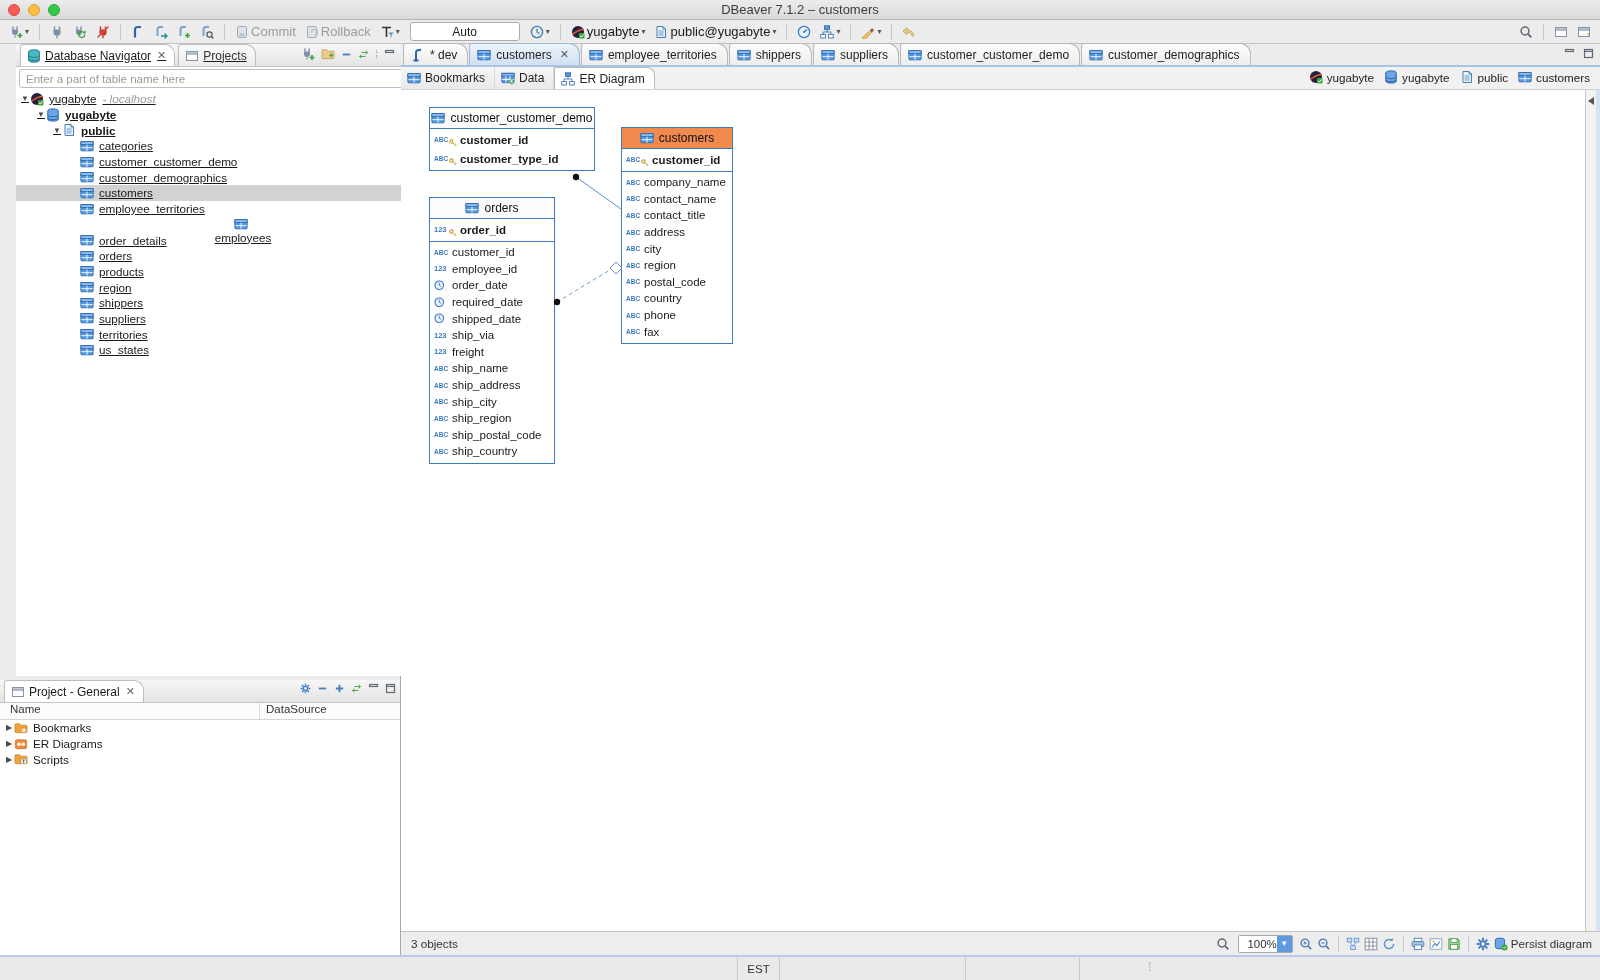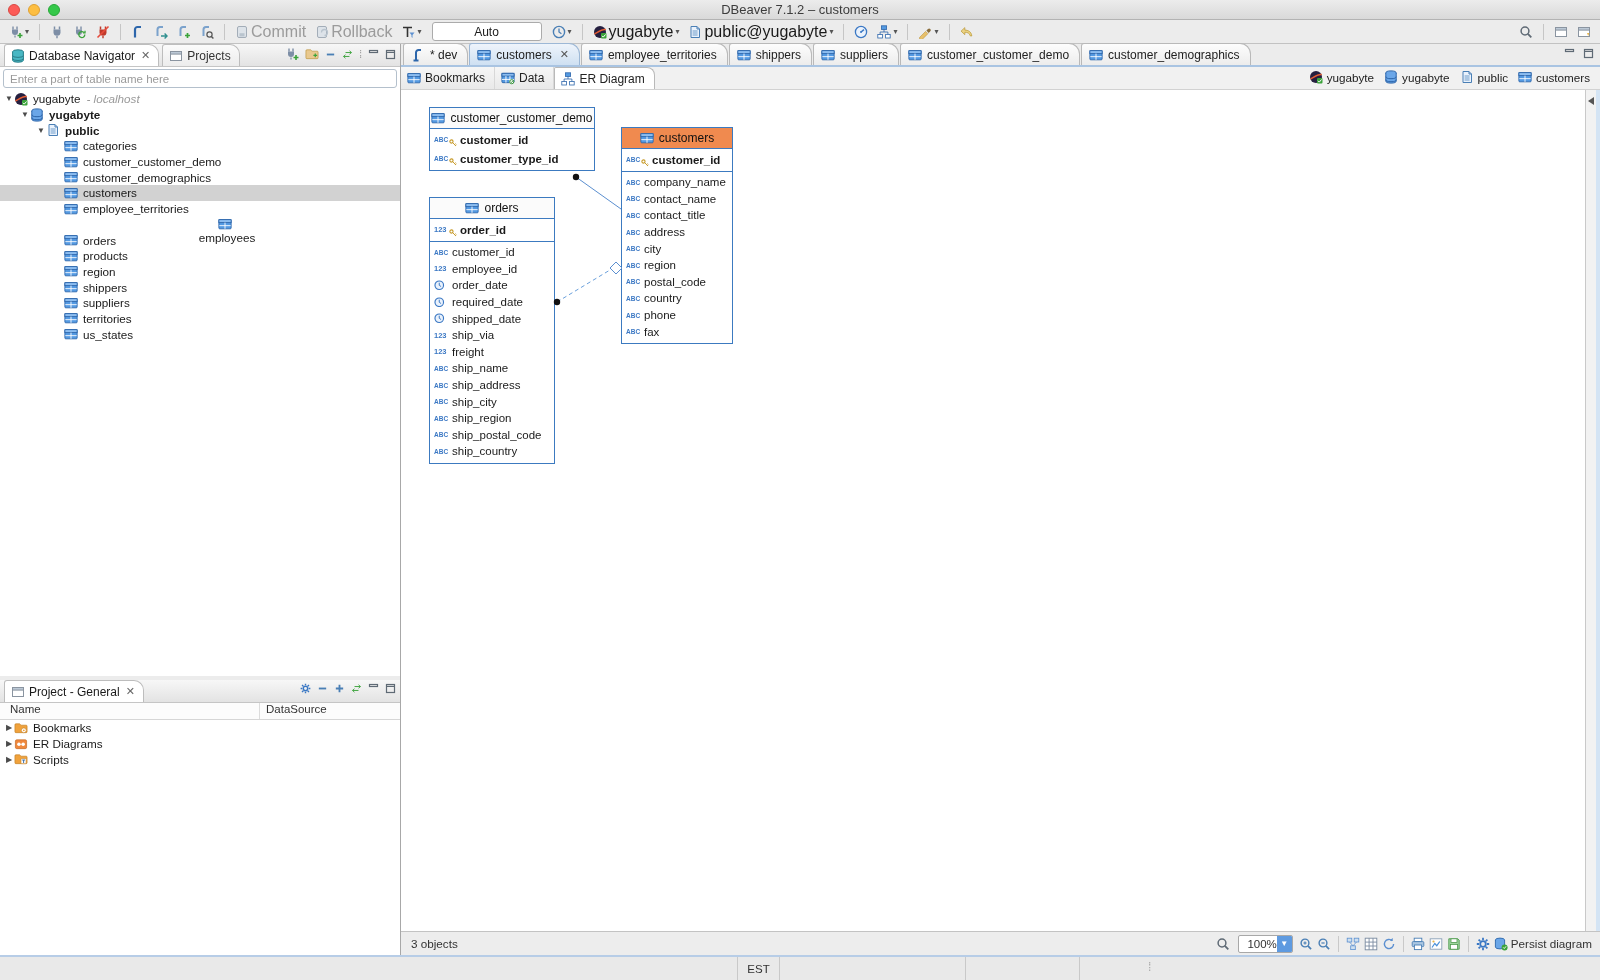--- a/index.html
+++ b/index.html
@@ -15,21 +15,21 @@
     display:flex; align-items:center; justify-content:center; font-size:13px; color:#3c3c3c;text-align:right; }
   .lights { position:absolute; left:8px; top:4px; display:flex; gap:8px; }
   .light { width:12px; height:12px; border-radius:50%; }
 
   
   #toolbar { position:absolute; left:0; top:20px; width:1600px; height:24px;
     background:#ececec; border-bottom:1px solid #c2c2c2; display:flex; align-items:center; padding:0 6px; gap:3px; }
   .tbtn { display:inline-flex; align-items:center; gap:2px; padding:2px 3px; border-radius:3px; }
   .tsep { width:1px; height:16px; background:#c6c6c6; margin:0 4px; }
   .caret { font-size:8px; color:#555; line-height:1; }
-  .tlabel { font-size:16px; color:#1a1a1a; }
+  .tlabel { font-size:13px; color:#1a1a1a; }
   .tlabel.disabled { color:#9b9b9b; }
   #auto-combo { width:110px; height:19px; background:#fff; border:1px solid #ababab; border-radius:3px;
     display:flex; align-items:center; justify-content:center; font-size:12px; margin:0 4px; }
   .tspacer { flex:1; }
 
   
   #main { position:absolute; left:0; top:44px; width:1600px; height:911px; }
   #left { position:absolute; left:0; top:0; width:401px; height:911px; border-right:1px solid #a8a8a8; background:#ececec; }
   #editor { position:absolute; left:401px; top:0; right:0; height:911px; }
 
@@ -37,21 +37,21 @@
   .ptabbar { height:23px; background:linear-gradient(#f7f7f7,#e3e3e3); border-bottom:1px solid #c5c5c5;
     display:flex; align-items:flex-end; padding-left:4px; position:relative; }
   .ptab { display:flex; align-items:center; gap:4px; height:22px; padding:0 8px 0 6px;
     border:1px solid #bdbdbd; border-bottom:none; border-radius:3px 10px 0 0; font-size:12px; }
   .ptab.active { background:#fff; }
   .ptab.inactive { background:linear-gradient(#fbfbfb,#ececec); color:#333; margin-left:3px; }
   .ptab .x { font-size:11px; color:#666; margin-left:2px; }
   .ptools { position:absolute; right:4px; top:3px; display:flex; align-items:center; gap:6px; }
 
   
-  #nav-panel { position:absolute; left:0; top:0; width:100%; height:632px; background:#fff; display:flex; flex-direction:column; }
+  #nav-panel { position:absolute; left:16px; top:0; width:100%; height:632px; background:#fff; display:flex; flex-direction:column;text-decoration:underline; }
   #nav-filter-row { padding:2px 3px; background:#fff; }
   #nav-filter { width:100%; height:19px; border:1px solid #b4c0cc; border-radius:3px; padding:0 6px;
     font-size:11.5px; color:#333; font-family:"Liberation Sans",sans-serif; }
   #nav-filter::placeholder { color:#9a9a9a; }
   #nav-tree { flex:1; overflow:hidden; background:#fff; padding-top:1px; }
   .trow { display:flex; align-items:center; height:15.7px; font-size:11.7px; white-space:nowrap; }
   .trow .exp { width:10px; font-size:8px; color:#4a4a4a; text-align:center; flex:0 0 auto; }
   .trow .ic { margin-right:5px; }
   .trow.selected { background:#d2d2d2; }
   .suffix { color:#9a9a9a; font-style:italic; margin-left:6px; }
@@ -517,20 +517,32 @@
           <div class="trow" style="padding-left: 54px;">
             <span class="exp"></span>
             <span class="ic ">
               <svg viewBox="0 0 16 14">
                 <rect x="1" y="2" width="14" height="10.5" rx="1" fill="#549ae2" stroke="#2d66ab"></rect>
                 <rect x="1" y="2" width="14" height="3.4" fill="#8cbdf0" stroke="#2d66ab"></rect>
                 <line x1="8" y1="5.4" x2="8" y2="12.5" stroke="#fff"></line>
                 <line x1="1.5" y1="8.9" x2="14.5" y2="8.9" stroke="#fff"></line>
               </svg>
             </span>
+            <span>order_details</span>
+          </div>
+          <div class="trow" style="padding-left: 54px;">
+            <span class="exp"></span>
+            <span class="ic ">
+              <svg viewBox="0 0 16 14">
+                <rect x="1" y="2" width="14" height="10.5" rx="1" fill="#549ae2" stroke="#2d66ab"></rect>
+                <rect x="1" y="2" width="14" height="3.4" fill="#8cbdf0" stroke="#2d66ab"></rect>
+                <line x1="8" y1="5.4" x2="8" y2="12.5" stroke="#fff"></line>
+                <line x1="1.5" y1="8.9" x2="14.5" y2="8.9" stroke="#fff"></line>
+              </svg>
+            </span>
             <span>orders</span>
           </div>
           <div class="trow" style="padding-left: 54px;">
             <span class="exp"></span>
             <span class="ic ">
               <svg viewBox="0 0 16 14">
                 <rect x="1" y="2" width="14" height="10.5" rx="1" fill="#549ae2" stroke="#2d66ab"></rect>
                 <rect x="1" y="2" width="14" height="3.4" fill="#8cbdf0" stroke="#2d66ab"></rect>
                 <line x1="8" y1="5.4" x2="8" y2="12.5" stroke="#fff"></line>
                 <line x1="1.5" y1="8.9" x2="14.5" y2="8.9" stroke="#fff"></line>

